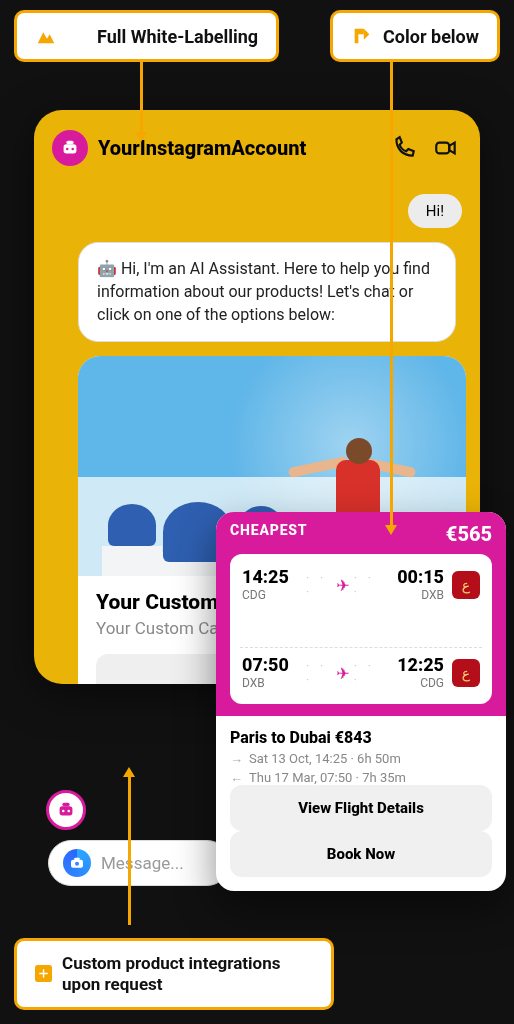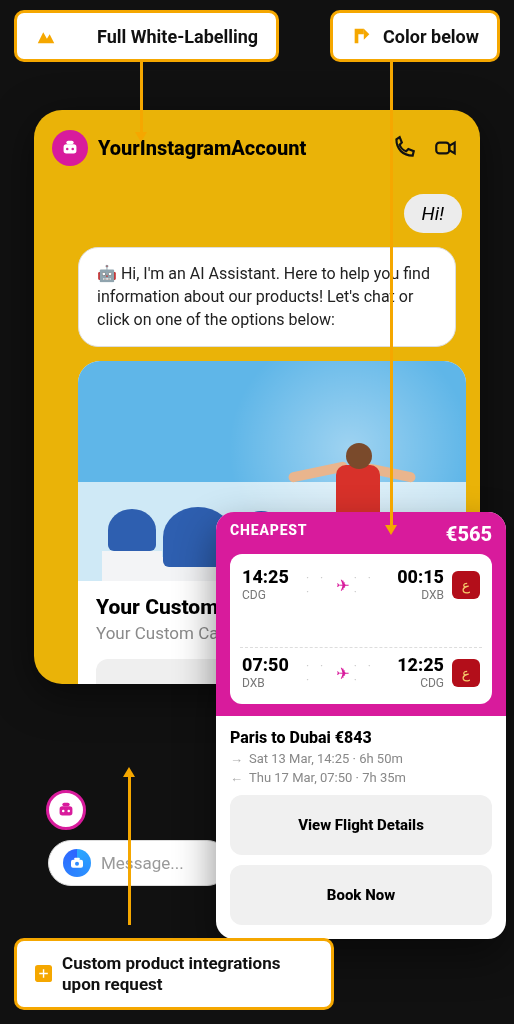--- a/index.html
+++ b/index.html
@@ -52,21 +52,21 @@
     background: #d81b9c; display:flex; align-items:center; justify-content:center;
   }
   .brand-badge svg { width:22px; height:22px; }
   .hdr-title { font-weight:800; font-size:20px; flex:1; }
   .hdr-ic { width:32px; height:32px; display:flex; align-items:center; justify-content:center; }
 
   .chat { padding: 8px 14px 0 14px; position:relative; }
   .bubble-user {
     float: right; clear: both;
     background: #ececec; border-radius: 20px;
-    padding: 8px 18px; font-size: 19px; margin: 8px 4px 14px 0; font-style: italic;
+    padding: 8px 18px; font-size: 15px; margin: 8px 4px 14px 0;
   }
   .bubble-ai {
     clear: both; background:#fff; border:1px solid #ddd;
     border-radius: 20px; padding: 14px 18px; margin: 0 10px 14px 30px;
     font-size: 16px; line-height:1.45; color:#222;
   }
 
   
   .custom-card {
     margin: 0 0 0 30px;
@@ -147,21 +147,21 @@
   .tcol.r{ text-align:right;}
   .mid { flex:1; display:flex; align-items:center; justify-content:center; gap:4px;}
   .mid .dots{ color:#ccc; font-size:12px; letter-spacing:4px;}
   .plane{ color:#d81b9c; }
   .al-badge{ width:28px;height:28px;background:#b30e1a;border-radius:6px; margin-left:8px; display:flex;align-items:center;justify-content:center;}
   .al-badge span{ color:#f5c96b; font-size:14px;}
   .fl-body{ padding:12px 14px 14px 14px; }
   .fl-title{ font-weight:800; font-size:16px; }
   .fl-line{ color:#888; font-size:13px; margin-top:4px; }
   .fl-line .arr{ margin-right:6px; color:#aaa;}
-  .fbtn{ background:#f0f0f0; border-radius:12px; text-align:center; font-weight:800; padding:21px 0; margin-top:10px; font-size:15px;}
+  .fbtn{ background:#f0f0f0; border-radius:12px; text-align:center; font-weight:800; padding:14px 0; font-size:15px;}
 </style>
 </head>
 <body>
 
 <div id="callout-wl" class="callout">
   <span class="ci">
     <svg viewBox="0 0 24 24" fill="#f5a700">
         <path d="M3 20 L9 8 L13 15 L16 10 L21 20 Z"></path>
       </svg>
   </span>
@@ -307,18 +307,18 @@
           <div class="c">CDG</div>
         </div>
         <div class="al-badge">
             <span>ع</span>
           </div>
       </div>
     </div>
   </div>
   <div class="fl-body">
     <div class="fl-title">Paris to Dubai €843</div>
-    <div class="fl-line"><span class="arr">→</span><span>Sat 13 Mar, 14:25 · 6h 50m</span></div>
+    <div class="fl-line"><span class="arr">→</span><span>Sat 13 Oct, 14:25 · 6h 50m</span></div>
     <div class="fl-line"><span class="arr">←</span><span>Thu 17 Mar, 07:50 · 7h 35m</span></div>
     <div class="fbtn">View Flight Details</div>
     <div class="fbtn">Book Now</div>
   </div>
 </div>
 
 </body></html>

